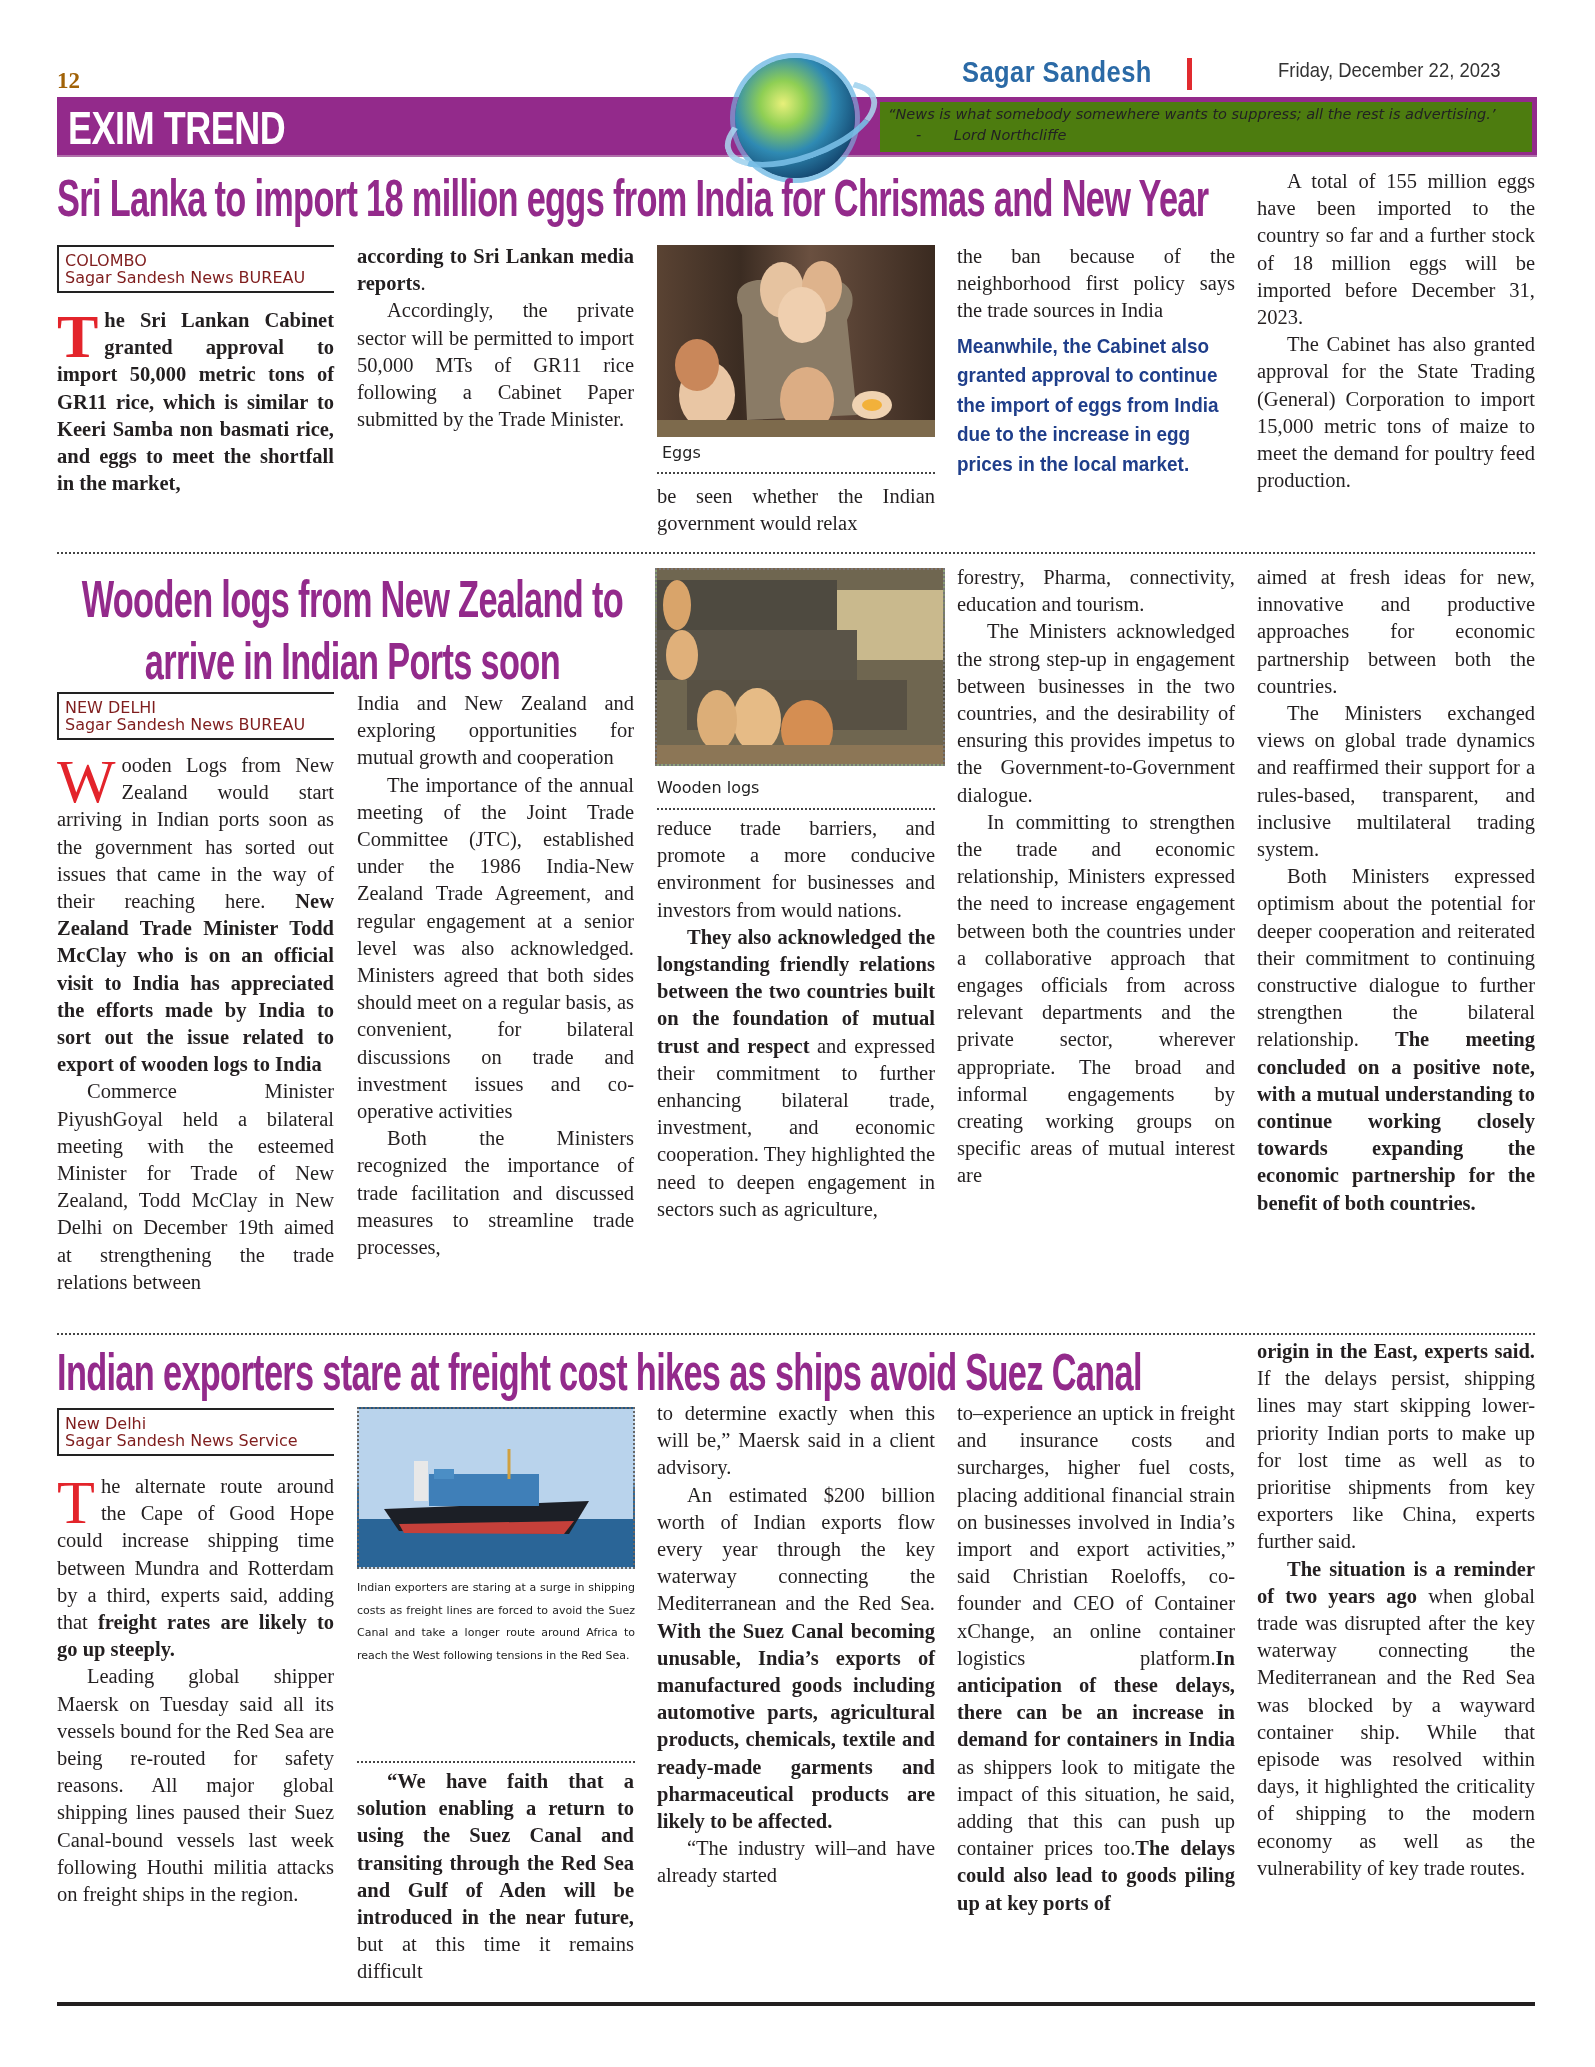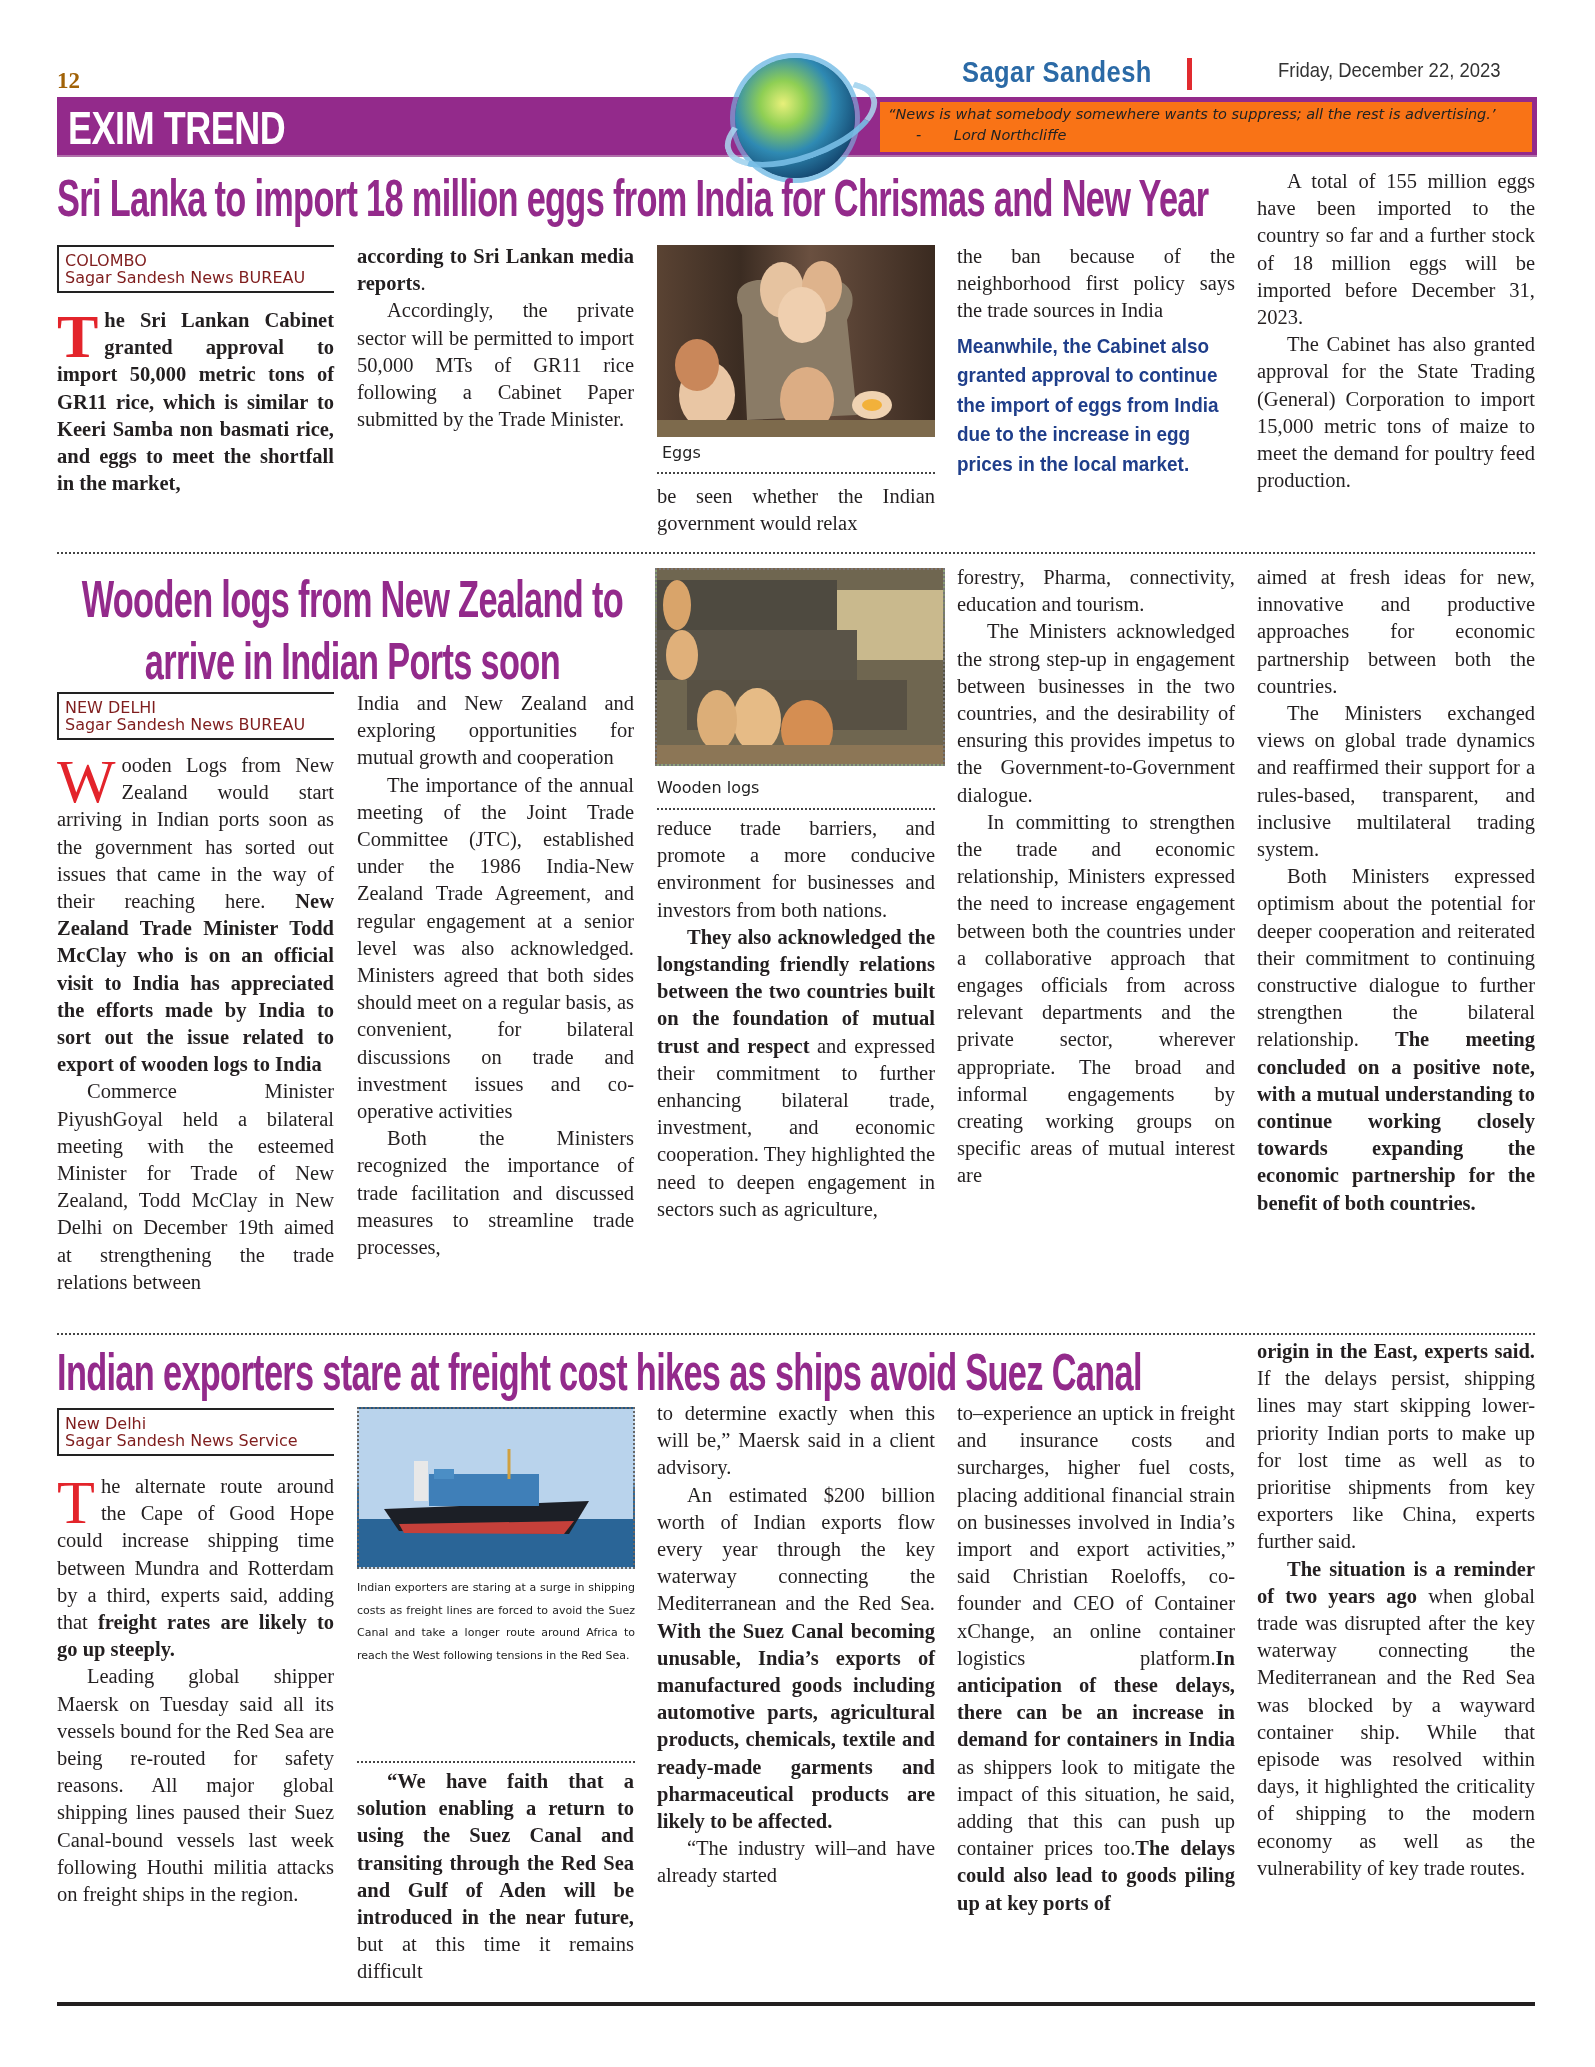--- a/index.html
+++ b/index.html
@@ -7,21 +7,21 @@
   body { position: relative; font-family: "Liberation Serif", serif; color: #231f20; }
 
   .abs { position: absolute; }
   .page-num { left: 57px; top: 68px; font-family: "Liberation Serif", serif; font-weight: bold; font-size: 23px; color: #a16207; }
   .masthead-name { left: 962px; top: 55px; font-family: "Liberation Sans", sans-serif; font-weight: bold; font-size: 30px; color: #2b6aa6; transform: scaleX(0.85); transform-origin: left center; letter-spacing: 0.5px; }
   .masthead-bar { left: 1187px; top: 58px; width: 5px; height: 32px; background: #e12a2f; }
   .masthead-date { left: 1278px; top: 58px; font-family: "Liberation Sans", sans-serif; font-size: 21px; color: #333; transform: scaleX(0.88); transform-origin: left center; }
 
   .section-band { left: 57px; top: 97px; width: 1480px; height: 60px; background: #932a8b; border-bottom: 2px solid #b070aa; }
   .section-title { left: 68px; top: 97px; height: 60px; line-height: 62px; font-family: "Liberation Sans", sans-serif; font-weight: bold; font-size: 46px; color: #fff; transform: scaleX(0.78); transform-origin: left center; letter-spacing: -0.5px; }
-  .quote-box { left: 880px; top: 102px; width: 652px; height: 50px; background: #f97316; padding: 2px 8px; font-family: "DejaVu Sans", sans-serif; font-style: italic; font-size: 14.5px; line-height: 21px; color: #222; }
+  .quote-box { left: 880px; top: 102px; width: 652px; height: 50px; background: #4d7c0f; padding: 2px 8px; font-family: "DejaVu Sans", sans-serif; font-style: italic; font-size: 14.5px; line-height: 21px; color: #222; }
   .quote-box .author { margin-left: 28px; }
   .globe { left: 735px; top: 58px; width: 120px; height: 120px; border-radius: 50%;
     background: radial-gradient(circle at 40% 38%, #e8f07a 0%, #8fcf54 22%, #2f8ab3 48%, #154a73 75%, #0b2a44 100%);
     box-shadow: 0 0 0 5px rgba(120,190,230,0.6); }
   .globe::before { content: ""; position: absolute; left: -14px; top: 30px; width: 148px; height: 60px; border-radius: 50%; border: 6px solid rgba(170,215,240,0.85); border-top-color: transparent; border-bottom-color: rgba(120,190,230,0.9); transform: rotate(-20deg); }
 
   .headline { font-family: "Liberation Sans", sans-serif; font-weight: bold; color: #932a8b; white-space: nowrap; transform-origin: left top; letter-spacing: -1px; }
   .h1 { left: 57px; top: 168px; font-size: 52px; transform: scaleX(0.66); }
   .h2 { left: 62px; top: 568px; width: 880px; font-size: 52px; line-height: 62px; text-align: center; transform: scaleX(0.66); white-space: normal; }
   .h3 { left: 57px; top: 1342px; font-size: 52px; transform: scaleX(0.66); }
@@ -146,21 +146,21 @@
     <ellipse cx="100" cy="150" rx="24" ry="32" fill="#e6bb86"></ellipse>
     <ellipse cx="150" cy="160" rx="26" ry="30" fill="#d58e52"></ellipse>
     <ellipse cx="60" cy="150" rx="20" ry="30" fill="#dcae78"></ellipse>
     <rect x="0" y="175" width="286" height="19" fill="#8c7656"></rect>
   </svg>
 </div>
 <div class="caption" style="left:657px; top:778px;">Wooden logs</div>
 <div class="dotted-h" style="left:657px; top:808px; width:278px;"></div>
 
 <div class="col" style="left:657px; top:815px; width:278px;">
-  <p class="noindent">reduce trade barriers, and promote a more conducive environment for businesses and investors from both nations.</p>
+  <p class="noindent">reduce trade barriers, and promote a more conducive environment for businesses and investors from would nations.</p>
   <p><span class="b">They also acknowledged the longstanding friendly relations between the two countries built on the foundation of mutual trust and respect</span><span> and expressed their commitment to further enhancing bilateral trade, investment, and economic cooperation. They highlighted the need to deepen engagement in sectors such as agriculture,</span></p>
 </div>
 
 <div class="col" style="left:957px; top:564px; width:278px;">
   <p class="noindent">forestry, Pharma, connectivity, education and tourism.</p>
   <p>The Ministers acknowledged the strong step-up in engagement between businesses in the two countries, and the desirability of ensuring this provides impetus to the Government-to-Government dialogue.</p>
   <p>In committing to strengthen the trade and economic relationship, Ministers expressed the need to increase engagement between both the countries under a collaborative approach that engages officials from across relevant departments and the private sector, wherever appropriate. The broad and informal engagements by creating working groups on specific areas of mutual interest are</p>
 </div>
 
 <div class="col" style="left:1257px; top:564px; width:278px;">

